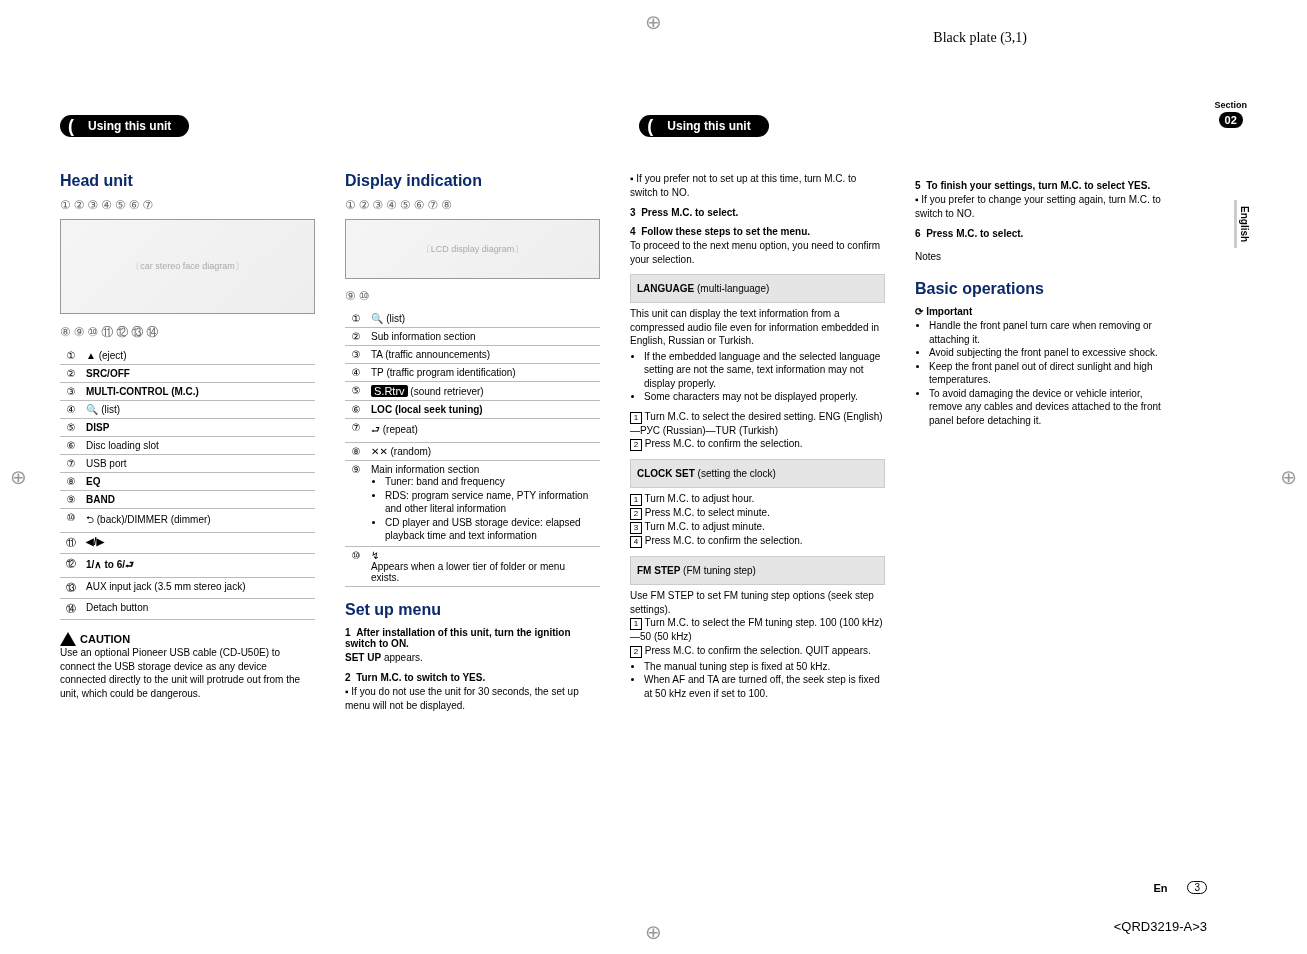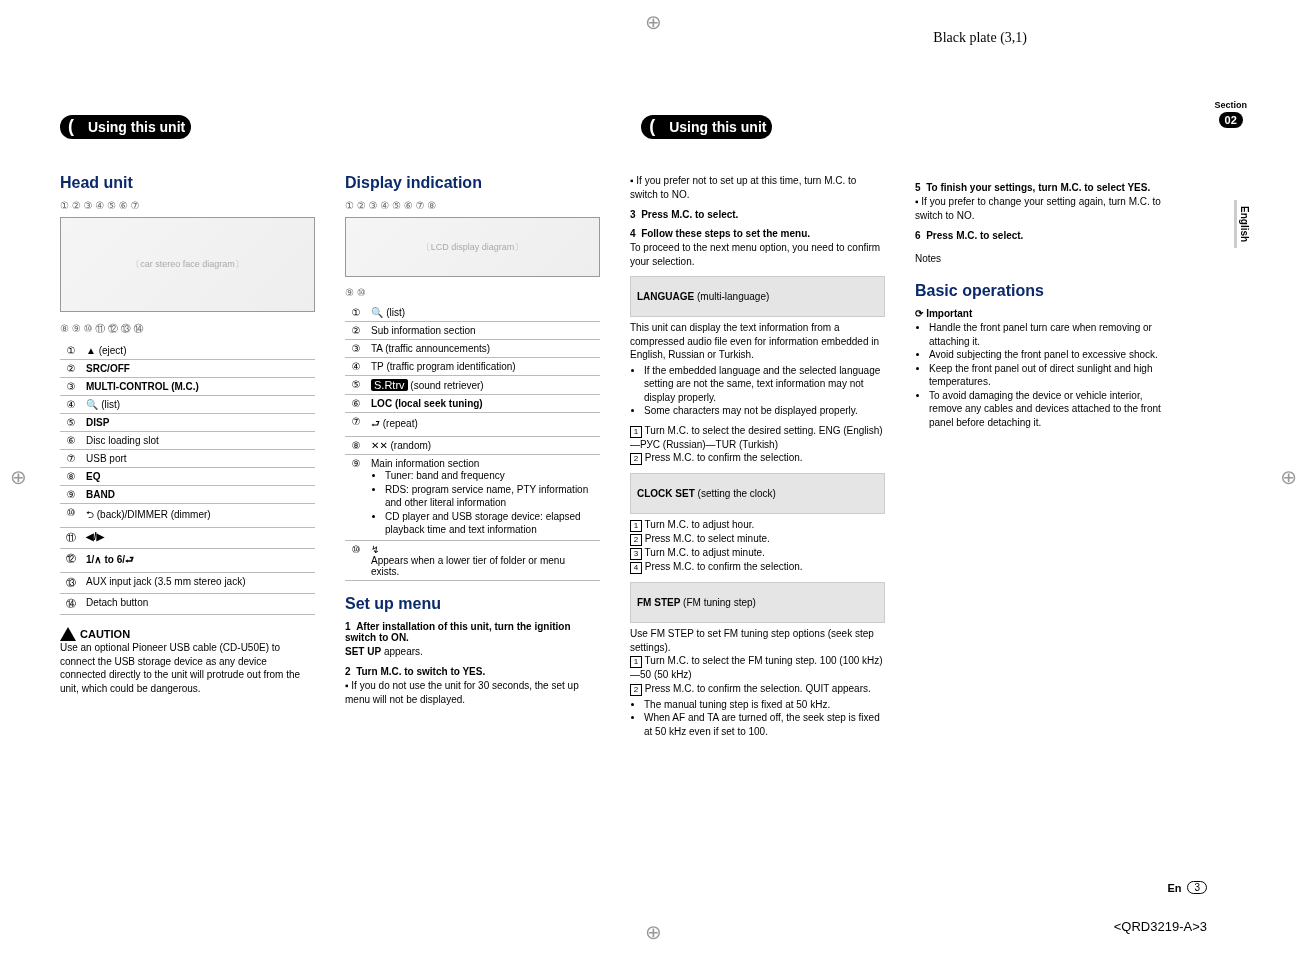--- a/index.html
+++ b/index.html
@@ -49,22 +49,22 @@
   }
   .header-row {
     display: flex;
     gap: 450px;
     margin-top: 95px;
   }
   .pill {
     background: #000;
     color: #fff;
     font-weight: bold;
-    font-size: 14px;
-    padding: 4px 6px 4px 28px;
+    font-size: 12px;
+    padding: 4px 18px 4px 28px;
     border-radius: 14px;
     display: inline-block;
     position: relative;
   }
   .pill::before {
     content: "(";
     color: #fff;
     font-size: 18px;
     position: absolute;
     left: 8px;
@@ -90,23 +90,24 @@
     height: 95px;
     margin-bottom: 10px;
     display: flex;
     align-items: center;
     justify-content: center;
     color: #aaa;
     font-size: 9px;
     background: linear-gradient(135deg, #f5f5f5 0%, #eee 100%);
   }
   .callouts {
-    font-size: 10px;
+    font-size: 12px;
     color: #666;
     margin-bottom: 6px;
+    font-family: Liberation Serif, serif;
   }
   table.legend {
     width: 100%;
     border-collapse: collapse;
     font-size: 10px;
   }
   table.legend td {
     border-bottom: 1px solid #bbb;
     padding: 3px 4px;
     vertical-align: top;
@@ -140,21 +141,21 @@
     border-bottom: 14px solid #000;
     position: relative;
   }
   p.body, li { font-size: 10px; line-height: 1.35; }
   ul.bullets { list-style: disc; padding-left: 14px; margin: 2px 0 6px 0; }
   ul.sub { list-style: disc; padding-left: 14px; }
   .step { font-size: 10px; margin: 8px 0 2px 0; }
   .step b.sn { font-weight: bold; }
   .grey-box {
     background: #e5e5e5;
-    padding: 14px 6px;
+    padding: 8px 6px;
     font-size: 10px;
     margin: 8px 0 4px 0;
     border: 1px solid #ccc;
   }
   .important-hdr {
     font-weight: bold;
     font-size: 10px;
     margin-top: 4px;
   }
   .notes-hdr {
@@ -162,21 +163,21 @@
     font-size: 10px;
     margin-top: 12px;
   }
   .footer-row {
     position: absolute;
     bottom: 60px;
     right: 100px;
     font-size: 11px;
     display: flex;
     align-items: center;
-    gap: 6px;
+    gap: 20px;
   }
   .footer-row .pgcirc {
     border: 1px solid #000;
     border-radius: 10px;
     padding: 0 6px;
     font-size: 10px;
   }
   .doc-code {
     position: absolute;
     bottom: 20px;

